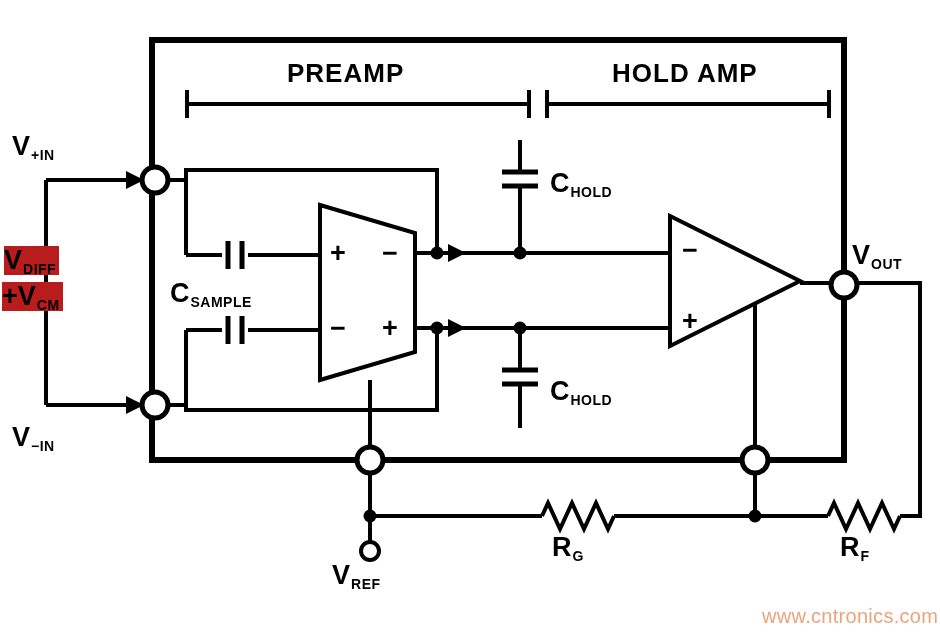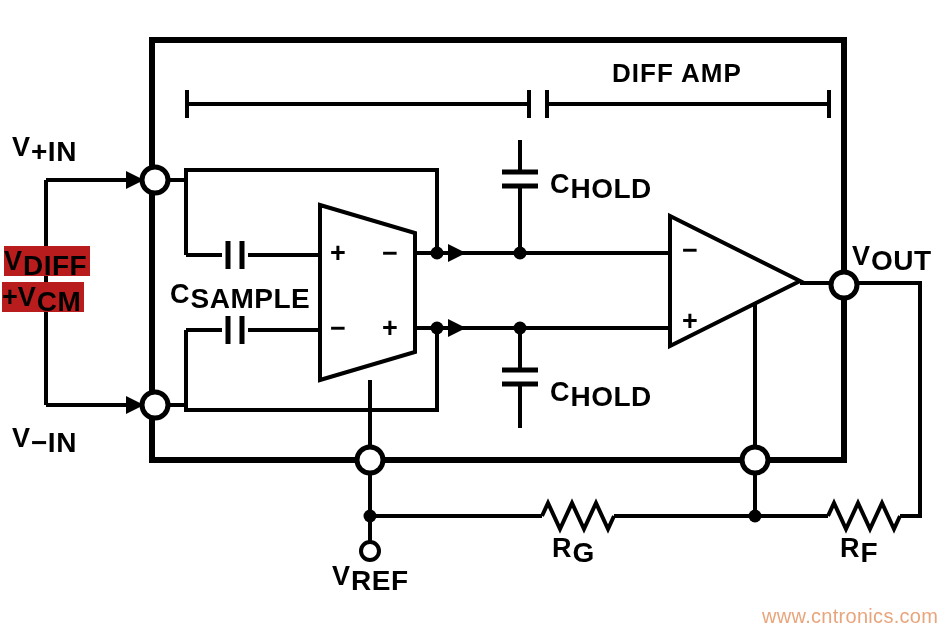--- a/index.html
+++ b/index.html
@@ -1,21 +1,21 @@
 <!DOCTYPE html>
 <html><head>
 <meta charset="utf-8">
 <style>
   * { margin:0; padding:0; box-sizing:border-box; }
   html,body { background:#ffffff; }
   body { font-family:"Liberation Sans", sans-serif; }
   .stage { position:relative; width:940px; height:636px; background:#fff; overflow:hidden; }
   .stage svg { position:absolute; left:0; top:0; }
   .lbl { position:absolute; font-weight:bold; font-size:27px; color:#000; line-height:1; white-space:nowrap; }
-  .lbl .sub { font-size:28px; position:relative; top:5px; margin-left:1px; letter-spacing:.5px; }
+  .lbl .sub { font-size:14px; position:relative; top:5px; margin-left:1px; letter-spacing:.5px; }
   .lbl.bg { background:#b91c1c; padding:1px 3px 1px 0; }
   .section { position:absolute; font-weight:bold; font-size:26px; letter-spacing:1px; color:#000; line-height:1; white-space:nowrap; }
   .sign { position:absolute; font-weight:bold; font-size:27px; color:#000; line-height:1; }
   .watermark { position:absolute; font-size:20px; font-weight:normal; letter-spacing:.3px; }
 </style>
 </head>
 <body>
 
 <div class="stage">
 
@@ -82,21 +82,22 @@
     <g fill="#ffffff" stroke="#000000" stroke-width="5">
       <circle cx="155" cy="180" r="13"></circle>
       <circle cx="155" cy="405" r="13"></circle>
       <circle cx="370" cy="460" r="13"></circle>
       <circle cx="755" cy="460" r="13"></circle>
       <circle cx="844" cy="285" r="13"></circle>
       <circle cx="370" cy="551" r="9" stroke-width="4"></circle>
     </g>
   </svg>
 
-  <div class="section" style="left:612px;top:60px">DIFF AMP</div>
+  <div class="section" style="left:287px;top:60px">PREAMP</div>
+  <div class="section" style="left:612px;top:60px">HOLD AMP</div>
 
   <div class="lbl" style="left:12px;top:133px"><span>V</span><span class="sub">+IN</span></div>
   <div class="lbl bg" style="left:4px;top:246px"><span>V</span><span class="sub">DIFF</span></div>
   <div class="lbl bg" style="left:2px;top:282px"><span>+V</span><span class="sub">CM</span></div>
   <div class="lbl" style="left:12px;top:424px"><span>V</span><span class="sub">−IN</span></div>
   <div class="lbl" style="left:170px;top:280px"><span>C</span><span class="sub">SAMPLE</span></div>
   <div class="lbl" style="left:550px;top:170px"><span>C</span><span class="sub">HOLD</span></div>
   <div class="lbl" style="left:550px;top:378px"><span>C</span><span class="sub">HOLD</span></div>
   <div class="lbl" style="left:852px;top:242px"><span>V</span><span class="sub">OUT</span></div>
   <div class="lbl" style="left:332px;top:562px"><span>V</span><span class="sub">REF</span></div>

